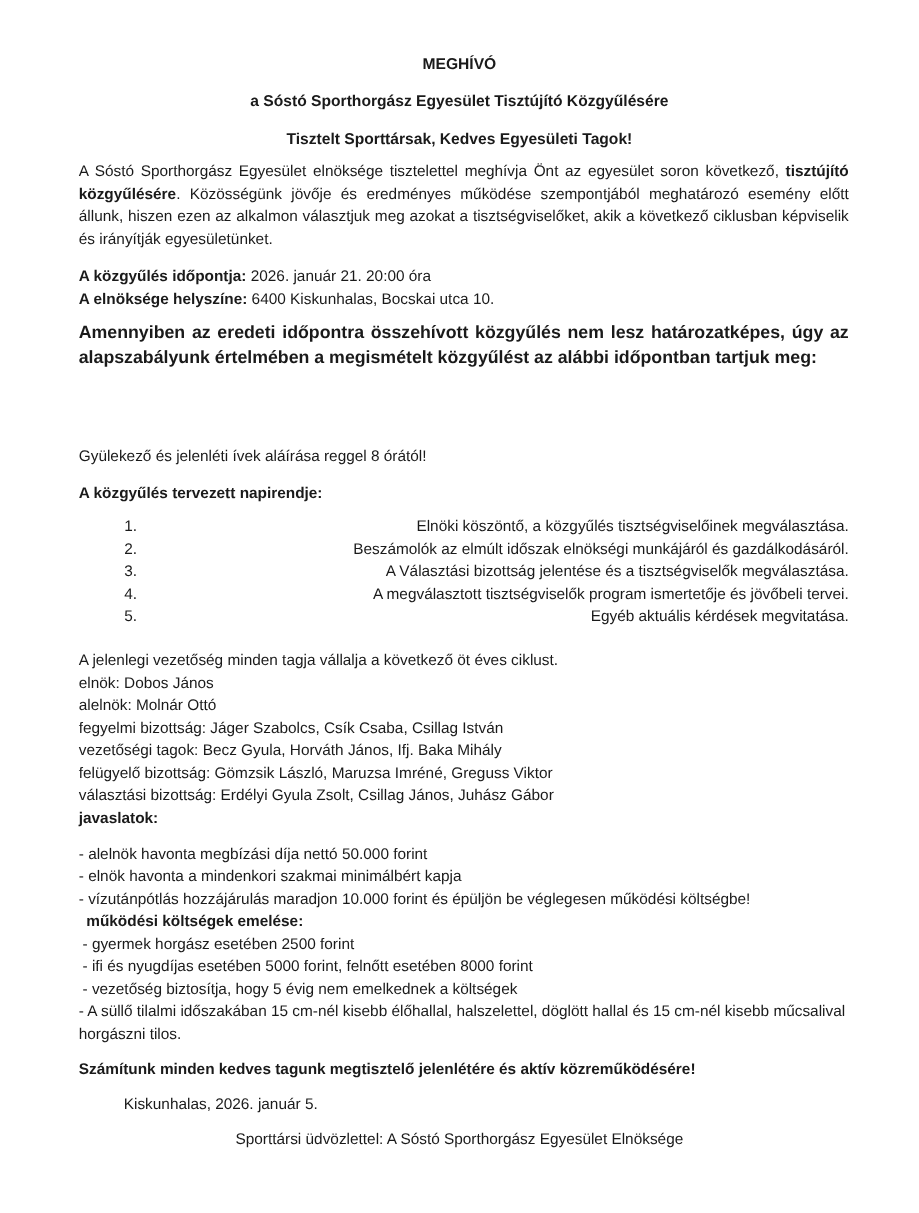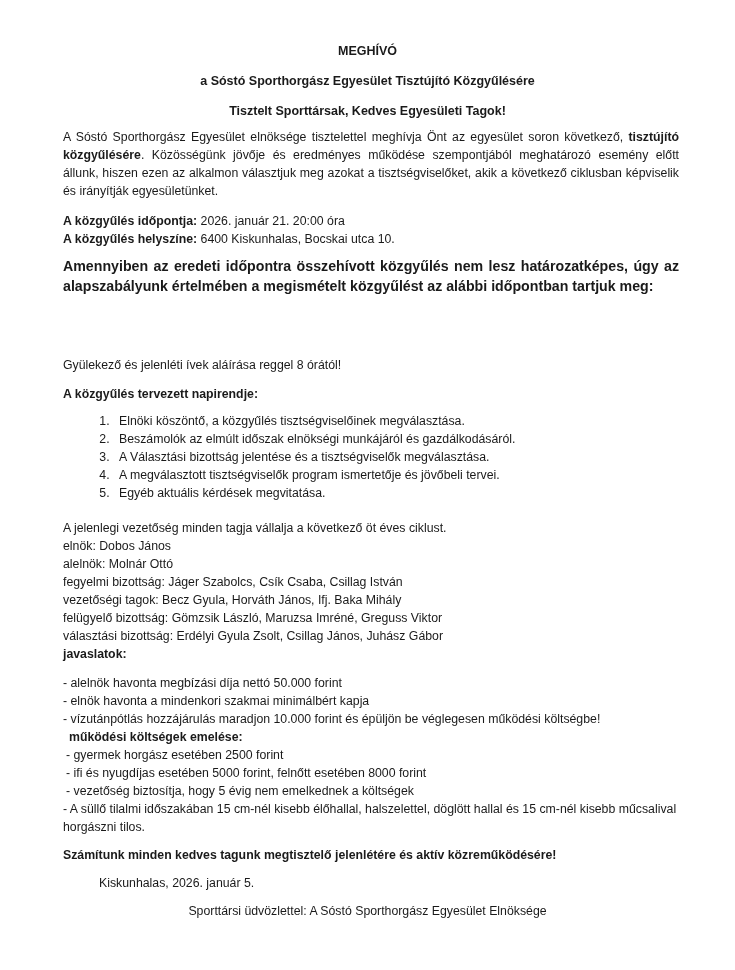--- a/index.html
+++ b/index.html
@@ -80,32 +80,32 @@
 
   <div class="block justify" style="top:128px;">
     <span>A Sóstó Sporthorgász Egyesület elnöksége tisztelettel meghívja Önt az egyesület soron következő, </span><span class="b">tisztújító közgyűlésére</span><span>. Közösségünk jövője és eredményes működése szempontjából meghatározó esemény előtt állunk, hiszen ezen az alkalmon választjuk meg azokat a tisztségviselőket, akik a következő ciklusban képviselik és irányítják egyesületünket.</span>
   </div>
 
   <div class="block" style="top:212px;">
     <div>
       <span class="b">A közgyűlés időpontja:</span><span> 2026. január 21. 20:00 óra</span>
     </div>
     <div>
-      <span class="b">A közgyűlés helyszíne:</span><span> 6400 Kiskunhalas, Bocskai utca 10.</span>
+      <span class="b">A elnöksége helyszíne:</span><span> 6400 Kiskunhalas, Bocskai utca 10.</span>
     </div>
   </div>
 
   <div class="block big justify" style="top:256px;">Amennyiben az eredeti időpontra összehívott közgyűlés nem lesz határozatképes, úgy az alapszabályunk értelmében a megismételt közgyűlést az alábbi időpontban tartjuk meg:</div>
 
 
   <div class="block" style="top:356px;">Gyülekező és jelenléti ívek aláírása reggel 8 órától!</div>
 
   <div class="block b" style="top:385px;">A közgyűlés tervezett napirendje:</div>
 
-  <div class="block" style="top:412px;">
+  <div class="block" style="top:412px;text-align:right;">
     <ol class="agenda">
       <li>Elnöki köszöntő, a közgyűlés tisztségviselőinek megválasztása.</li>
       <li>Beszámolók az elmúlt időszak elnökségi munkájáról és gazdálkodásáról.</li>
       <li>A Választási bizottság jelentése és a tisztségviselők megválasztása.</li>
       <li>A megválasztott tisztségviselők program ismertetője és jövőbeli tervei.</li>
       <li>Egyéb aktuális kérdések megvitatása.</li>
     </ol>
   </div>
 
   <div class="block" style="top:519px;">

